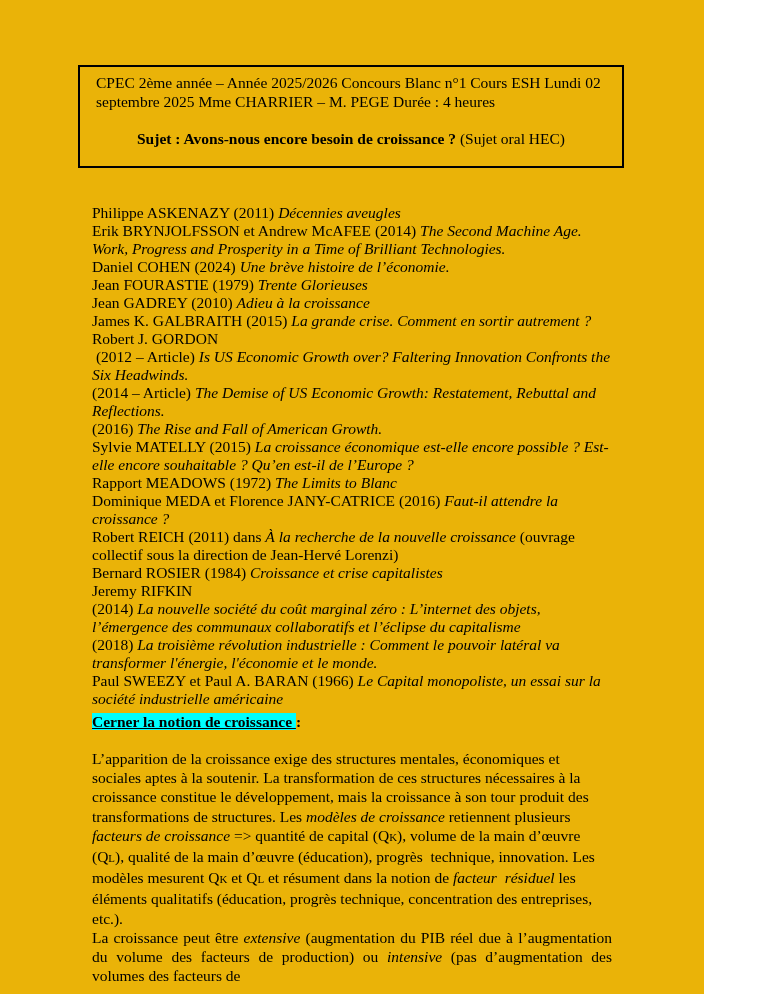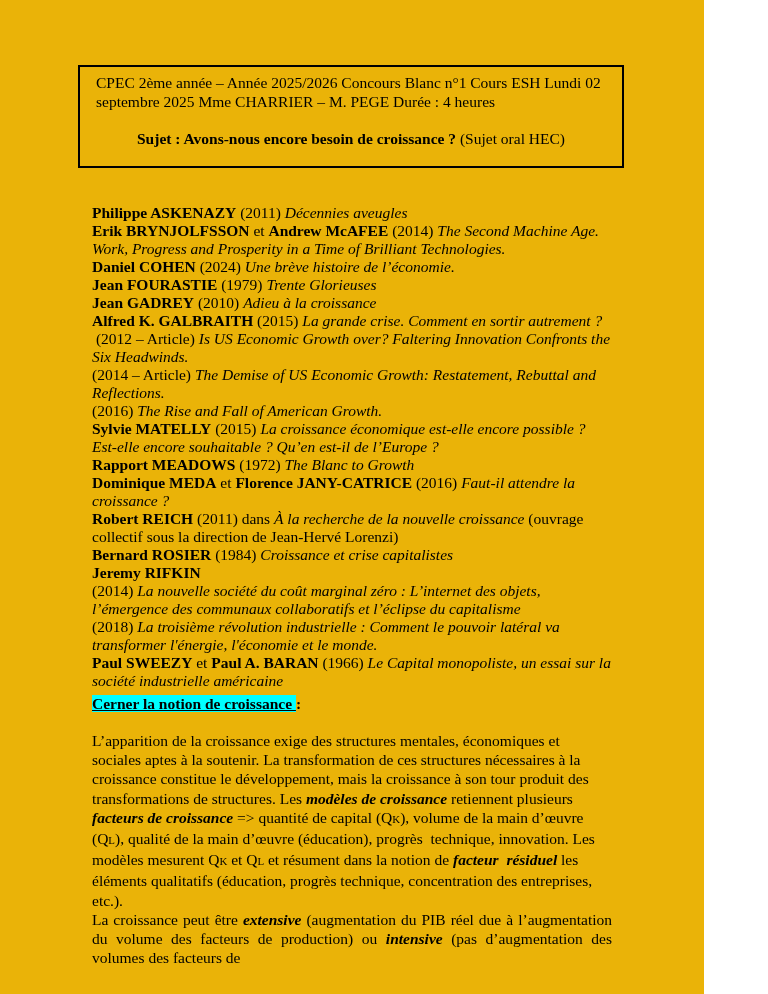--- a/index.html
+++ b/index.html
@@ -62,46 +62,47 @@
     margin: 18px 92px 0 92px;
     line-height: 19.2px;
   }
   .para {
     margin: 0;
     white-space: pre-wrap;
   }
   .para.justify { text-align: justify; }
 
   
-  .b { font-weight: bold; }
+  .b { font-weight: normal; }
   .i { font-style: italic; }
   .sc { font-size: 0.7em; }
 </style>
 </head>
 <body>
 
 <div class="page">
 
   <div class="header-box">
     <p class="course-info">CPEC 2ème année – Année 2025/2026 Concours Blanc n°1 Cours ESH Lundi 02 septembre 2025 Mme CHARRIER – M. PEGE Durée : 4 heures</p>
     <p class="subject-line"><span class="subject-bold">Sujet : Avons-nous encore besoin de croissance ?</span><span> (Sujet oral HEC)</span></p>
   </div>
 
   <div class="bibliography">
       <p class="bib-entry"><span class="b">Philippe ASKENAZY</span><span> (2011) </span><span class="i">Décennies aveugles</span></p>
       <p class="bib-entry"><span class="b">Erik BRYNJOLFSSON</span><span> et </span><span class="b">Andrew McAFEE</span><span> (2014) </span><span class="i">The Second Machine Age. Work, Progress and Prosperity in a Time of Brilliant Technologies.</span></p>
       <p class="bib-entry"><span class="b">Daniel COHEN</span><span> (2024) </span><span class="i">Une brève histoire de l’économie.</span></p>
       <p class="bib-entry"><span class="b">Jean FOURASTIE</span><span> (1979) </span><span class="i">Trente Glorieuses</span></p>
       <p class="bib-entry"><span class="b">Jean GADREY</span><span> (2010) </span><span class="i">Adieu à la croissance</span></p>
-      <p class="bib-entry"><span class="b">Alfred K. GALBRAITH</span><span> (2015) </span><span class="i">La grande crise. Comment en sortir autrement ?</span></p>
+      <p class="bib-entry"><span class="b">James K. GALBRAITH</span><span> (2015) </span><span class="i">La grande crise. Comment en sortir autrement ?</span></p>
+      <p class="bib-entry"><span class="b">Robert J. GORDON</span></p>
       <p class="bib-entry"><span> (2012 – Article) </span><span class="i">Is US Economic Growth over? Faltering Innovation Confronts the Six Headwinds.</span></p>
       <p class="bib-entry"><span>(2014 – Article) </span><span class="i">The Demise of US Economic Growth: Restatement, Rebuttal and Reflections.</span></p>
       <p class="bib-entry"><span>(2016) </span><span class="i">The Rise and Fall of American Growth.</span></p>
       <p class="bib-entry"><span class="b">Sylvie MATELLY</span><span> (2015) </span><span class="i">La croissance économique est-elle encore possible ? Est-elle encore souhaitable ? Qu’en est-il de l’Europe ?</span></p>
-      <p class="bib-entry"><span class="b">Rapport MEADOWS</span><span> (1972) </span><span class="i">The Blanc to Growth</span></p>
+      <p class="bib-entry"><span class="b">Rapport MEADOWS</span><span> (1972) </span><span class="i">The Limits to Blanc</span></p>
       <p class="bib-entry"><span class="b">Dominique MEDA</span><span> et </span><span class="b">Florence JANY-CATRICE</span><span> (2016) </span><span class="i">Faut-il attendre la croissance ?</span></p>
       <p class="bib-entry"><span class="b">Robert REICH</span><span> (2011) dans </span><span class="i">À la recherche de la nouvelle croissance</span><span> (ouvrage collectif sous la direction de Jean-Hervé Lorenzi)</span></p>
       <p class="bib-entry"><span class="b">Bernard ROSIER</span><span> (1984) </span><span class="i">Croissance et crise capitalistes</span></p>
       <p class="bib-entry"><span class="b">Jeremy RIFKIN</span></p>
       <p class="bib-entry"><span>(2014) </span><span class="i">La nouvelle société du coût marginal zéro : L’internet des objets, l’émergence des communaux collaboratifs et l’éclipse du capitalisme</span></p>
       <p class="bib-entry"><span>(2018) </span><span class="i">La troisième révolution industrielle : Comment le pouvoir latéral va transformer l'énergie, l'économie et le monde.</span></p>
       <p class="bib-entry"><span class="b">Paul SWEEZY</span><span> et </span><span class="b">Paul A. BARAN</span><span> (1966) </span><span class="i">Le Capital monopoliste, un essai sur la société industrielle américaine</span></p>
     </div>
 
   <h2 class="section-heading"><span class="hl" style="background-color: rgb(0, 255, 255);">Cerner la notion de croissance </span><span>:</span></h2>

